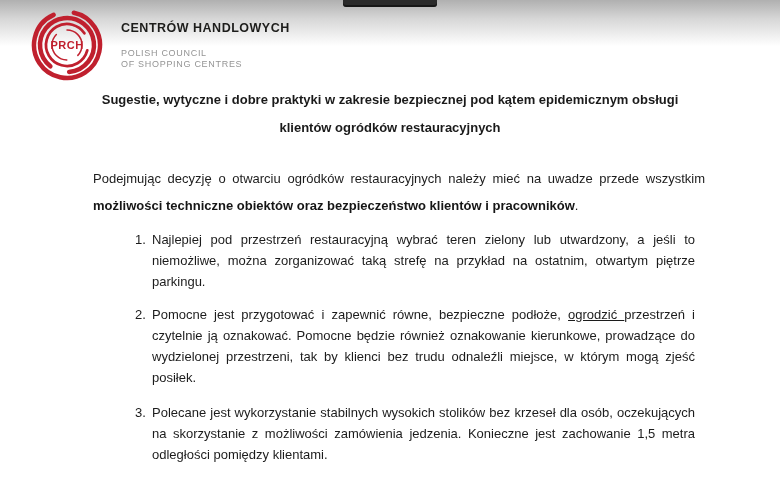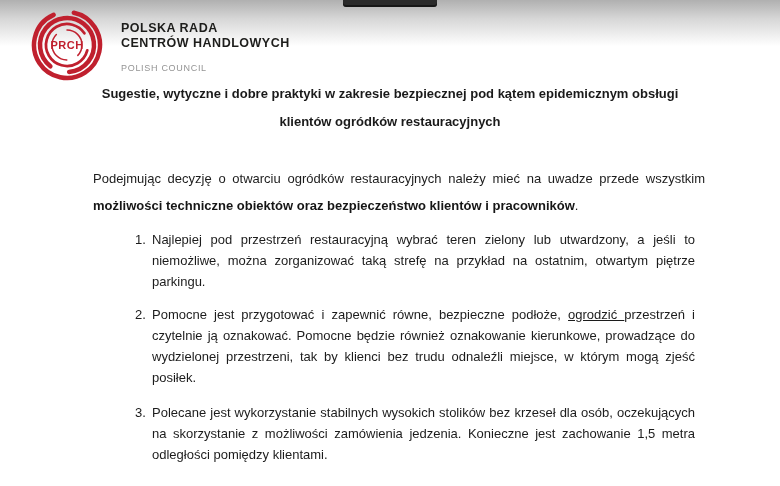--- a/index.html
+++ b/index.html
@@ -24,21 +24,21 @@
   
   .logo-block{position:absolute;left:28px;top:8px;display:flex;align-items:flex-start;}
   .logo-mark{width:78px;height:74px;display:block;}
   .logo-text{margin-left:15px;padding-top:13px;}
   .logo-title{font-weight:bold;font-size:12.5px;line-height:15px;letter-spacing:.5px;color:#1d1d1b;white-space:nowrap;}
   .logo-sub{font-size:9px;line-height:10.5px;letter-spacing:.7px;color:#949494;white-space:nowrap;}
   .logo-sub.first{margin-top:12px;}
 
   
   .doc-title{
-    position:absolute;left:85px;top:80px;width:610px;margin:0;
+    position:absolute;left:85px;top:86px;width:610px;margin:0;
     font-size:13px;line-height:28px;font-weight:bold;text-align:center;color:#1a1a1a;
   }
   .intro{
     position:absolute;left:85px;top:157px;width:612px;margin:8px;
     font-size:13px;line-height:27px;text-align:justify;color:#1c1c1c;
   }
   .intro b{color:#161616;}
   .item{
     position:absolute;left:152px;width:543px;
     font-size:13px;line-height:21px;text-align:justify;color:#1c1c1c;
@@ -59,23 +59,23 @@
     <svg class="logo-mark" viewBox="0 0 152 148" aria-hidden="true">
       <g fill="none" stroke="#C0202E" stroke-linecap="round">
         <circle cx="76" cy="74" r="66" stroke-width="9" pathLength="100" stroke-dasharray="90 10" transform="rotate(-78 76 74)"></circle>
         <circle cx="76" cy="74" r="54" stroke-width="9" pathLength="100" stroke-dasharray="88 12" transform="rotate(128 76 74)"></circle>
         <circle cx="76" cy="74" r="42" stroke-width="5.5" pathLength="100" stroke-dasharray="86 14" transform="rotate(15 76 74)"></circle>
         <circle cx="76" cy="74" r="30" stroke-width="3" pathLength="100" stroke-dasharray="37 13 37 13" transform="rotate(-90 76 74)"></circle>
       </g>
       <text x="76" y="82" text-anchor="middle" font-family="Liberation Sans, DejaVu Sans, sans-serif" font-size="22" font-weight="bold" letter-spacing="1" fill="#C0202E">PRCH</text>
     </svg>
     <div class="logo-text">
-      <div class="logo-title">POLSKA RADA</div>
       <div class="logo-title">CENTRÓW HANDLOWYCH</div>
       <div class="logo-sub first">POLISH COUNCIL</div>
+      <div class="logo-sub">OF SHOPPING CENTRES</div>
     </div>
   </header>
 
   <main>
 
     <h1 class="doc-title">Sugestie, wytyczne i dobre praktyki w zakresie bezpiecznej pod kątem epidemicznym obsługi klientów ogródków restauracyjnych</h1>
 
     <p class="intro"><span>Podejmując decyzję o otwarciu ogródków restauracyjnych należy mieć na uwadze przede wszystkim </span><b>możliwości techniczne obiektów oraz bezpieczeństwo klientów i pracowników</b><span>.</span></p>
 
     <div class="item i1"><span class="num">1.</span><span>Najlepiej pod przestrzeń restauracyjną wybrać teren zielony lub utwardzony, a jeśli to niemożliwe, można zorganizować taką strefę na przykład na ostatnim, otwartym piętrze parkingu.</span><span class="u"></span><span></span></div>

